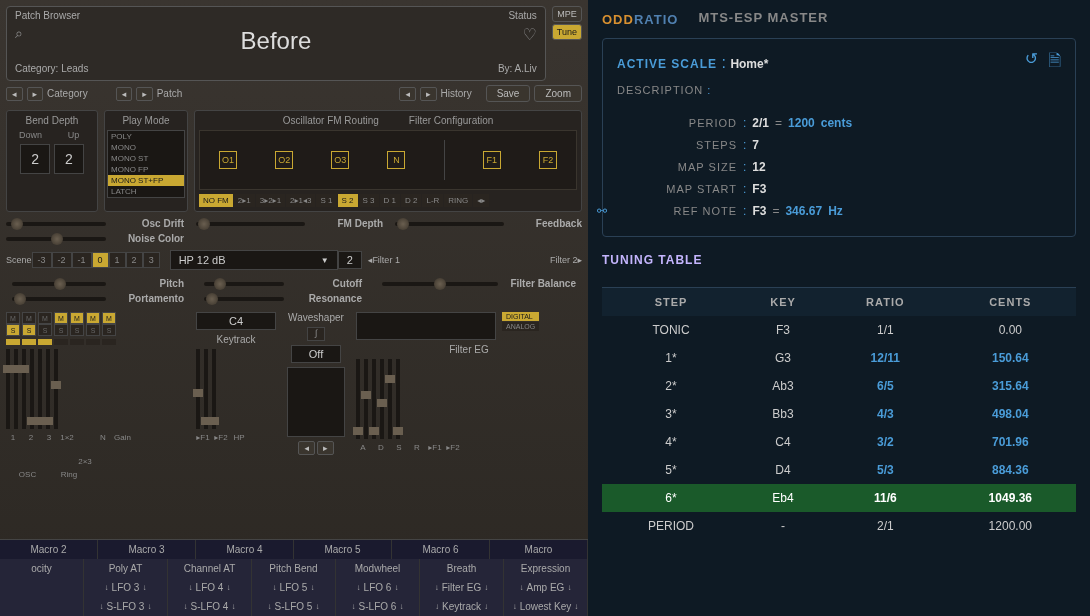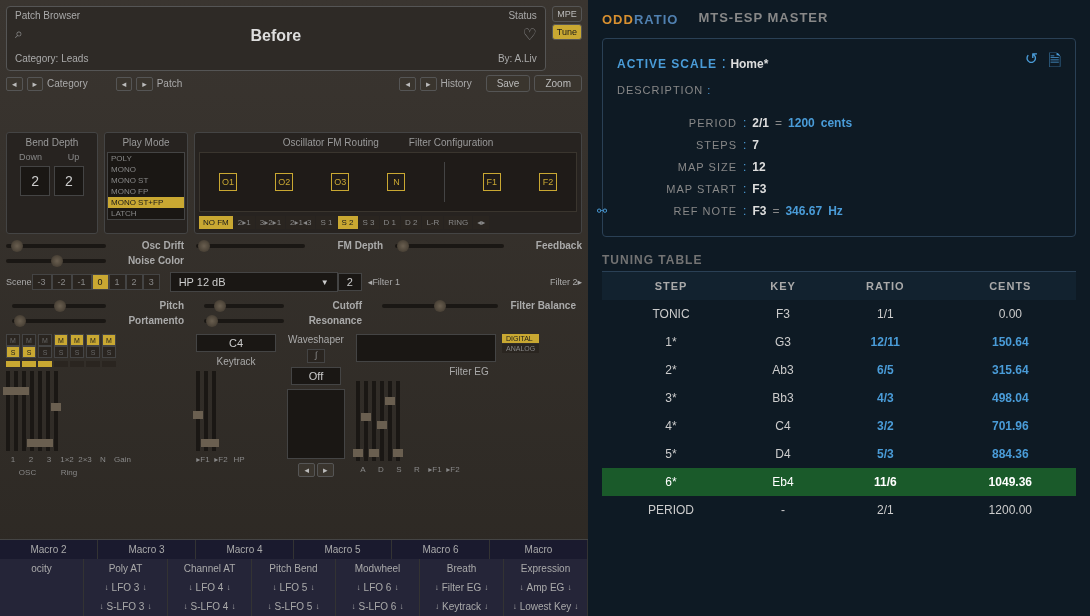--- a/index.html
+++ b/index.html
@@ -3,31 +3,31 @@
 <meta charset="utf-8">
 <style>
 * { margin: 0; padding: 0; box-sizing: border-box; font-family: -apple-system, Arial, sans-serif; }
 body { background: #1a1a1a; width: 1090px; height: 616px; overflow: hidden; display: flex; }
 .left-panel { width: 588px; height: 100%; background: linear-gradient(#3a3530, #2c2823); display: flex; flex-direction: column; }
 .right-panel { flex: 1; height: 100%; background: #0e1a24; display: flex; flex-direction: column; padding: 10px 14px; }
 .patch-browser-header { background: #2e2a26; border: 1px solid #555; border-radius: 4px; margin: 6px 6px 0 6px; position: relative; }
 .pb-title-row { display: flex; align-items: center; justify-content: space-between; height: 16px; padding: 2px 8px; font-size: 10px; color: #aaa; }
 .pb-main-row { display: flex; align-items: center; justify-content: center; position: relative; padding: 4px 8px 8px; }
 .pb-search { position: absolute; left: 8px; top: 2px; color: #888; font-size: 14px; }
-.pb-patch-name { font-size: 16px; color: #ddd; font-weight: 700; }
+.pb-patch-name { font-size: 24px; color: #ddd; font-weight: 400; }
 .pb-heart { position: absolute; right: 8px; top: 2px; color: #888; }
 .pb-category-row { display: flex; justify-content: space-between; padding: 0 8px 6px; font-size: 10px; color: #aaa; }
 .status-col { display: flex; flex-direction: column; gap: 2px; margin: 6px 6px 0 0; }
 .status-btn { background: #3a352e; border: 1px solid #555; color: #bbb; font-size: 9px; padding: 2px 4px; border-radius: 3px; text-align: center; cursor: pointer; }
 .status-btn.active { background: #c9a832; color: #1a1a1a; }
 .nav-bar { display: flex; align-items: center; gap: 4px; padding: 4px 6px; font-size: 10px; color: #aaa; }
 .nav-arrow { background: #3a352e; border: 1px solid #555; color: #bbb; padding: 1px 5px; border-radius: 2px; cursor: pointer; font-size: 9px; }
 .nav-btn { background: #3a352e; border: 1px solid #555; color: #bbb; padding: 2px 10px; border-radius: 3px; cursor: pointer; font-size: 10px; }
 .section-row { display: flex; gap: 6px; padding: 4px 6px; }
-.section-box { background: #272320; border: 1px solid #444; border-radius: 3px; padding: 4px; margin-top: 32px; }
+.section-box { background: #272320; border: 1px solid #444; border-radius: 3px; padding: 4px; }
 .section-title { font-size: 10px; color: #999; text-align: center; margin-bottom: 4px; }
 .bend-box { width: 92px; }
 .bend-vals { display: flex; gap: 4px; justify-content: center; }
 .bend-val { background: #1a1714; border: 1px solid #444; color: #ccc; padding: 6px 10px; text-align: center; font-size: 14px; }
 .bend-labels { display: flex; gap: 4px; justify-content: center; font-size: 9px; color: #888; margin-bottom: 4px; }
 .play-list { width: 78px; background: #1a1714; border: 1px solid #444; }
 .play-item { font-size: 8px; color: #888; padding: 1px 3px; cursor: pointer; }
 .play-item.selected { background: #c9a832; color: #1a1a1a; }
 .fm-routing { flex: 1; }
 .fm-diagram { height: 60px; background: #1f1b18; border: 1px solid #3a352e; display: flex; align-items: center; justify-content: space-around; margin-bottom: 4px; }
@@ -75,21 +75,21 @@
 .as-icons { display: flex; gap: 10px; color: #4a9cd8; cursor: pointer; }
 .desc-row { color: #888; font-size: 11px; letter-spacing: 1px; margin-bottom: 20px; }
 .param-row { display: flex; align-items: center; gap: 6px; font-size: 12px; margin-bottom: 8px; }
 .param-label { color: #888; letter-spacing: 1px; width: 120px; text-align: right; font-size: 11px; }
 .param-colon { color: #4a9cd8; }
 .param-val { color: #ddd; font-weight: bold; }
 .param-eq { color: #888; }
 .param-num { color: #4a9cd8; font-weight: bold; }
 .param-unit { color: #4a9cd8; font-weight: bold; }
 .link-icon { color: #4a9cd8; margin-left: -20px; margin-right: 4px; }
-.tuning-header { color: #737373; font-size: 12px; font-weight: bold; letter-spacing: 1px; border-bottom: 1px solid #2a4055; padding-bottom: 4px; margin-bottom: 0; }
+.tuning-header { color: #c4b5fd; font-size: 12px; font-weight: bold; letter-spacing: 1px; border-bottom: 1px solid #2a4055; padding-bottom: 20px; margin-bottom: 0; }
 .tuning-table { width: 100%; border-collapse: collapse; }
 .tuning-table th { color: #aaa; font-size: 11px; font-weight: bold; letter-spacing: 1px; padding: 8px 4px; text-align: center; background: #12222f; }
 .tuning-table td { color: #ccc; font-size: 12px; padding: 7px 4px; text-align: center; }
 .tuning-table td.num { color: #4a9cd8; font-weight: bold; }
 .tuning-table tr.highlight { background: #1a5a2a; }
 .tuning-table tr.highlight td { color: #fff; }
 .top-row { display: flex; }
 .dropdown-arrow { font-size: 8px; }
 </style>
 </head>
@@ -345,21 +345,21 @@
             <div class="v-slider">
               <div class="v-slider-thumb" style="top: 40%;"></div>
             </div>
           </div>
         </div>
       <div style="display:flex;gap:4px" id="vl1">
           <div class="v-label" style="width: 14px;">1</div>
           <div class="v-label" style="width: 14px;">2</div>
           <div class="v-label" style="width: 14px;">3</div>
           <div class="v-label" style="width: 14px;">1×2</div>
-          <div class="v-label" style="width: 14px;">2×3</div>
+          <div class="v-label" style="width: 14px; margin-top: 24px;">2×3</div>
           <div class="v-label" style="width: 14px;">N</div>
           <div class="v-label" style="width: 14px;">Gain</div>
         </div>
       <div style="display:flex;font-size:8px;color:#888">
           <span style="width:43px;text-align:center">OSC</span>
           <span style="width:40px;text-align:center">Ring</span>
         </div>
     </div>
     <div class="control-col" style="width:80px">
       <div class="display-box">C4</div>

